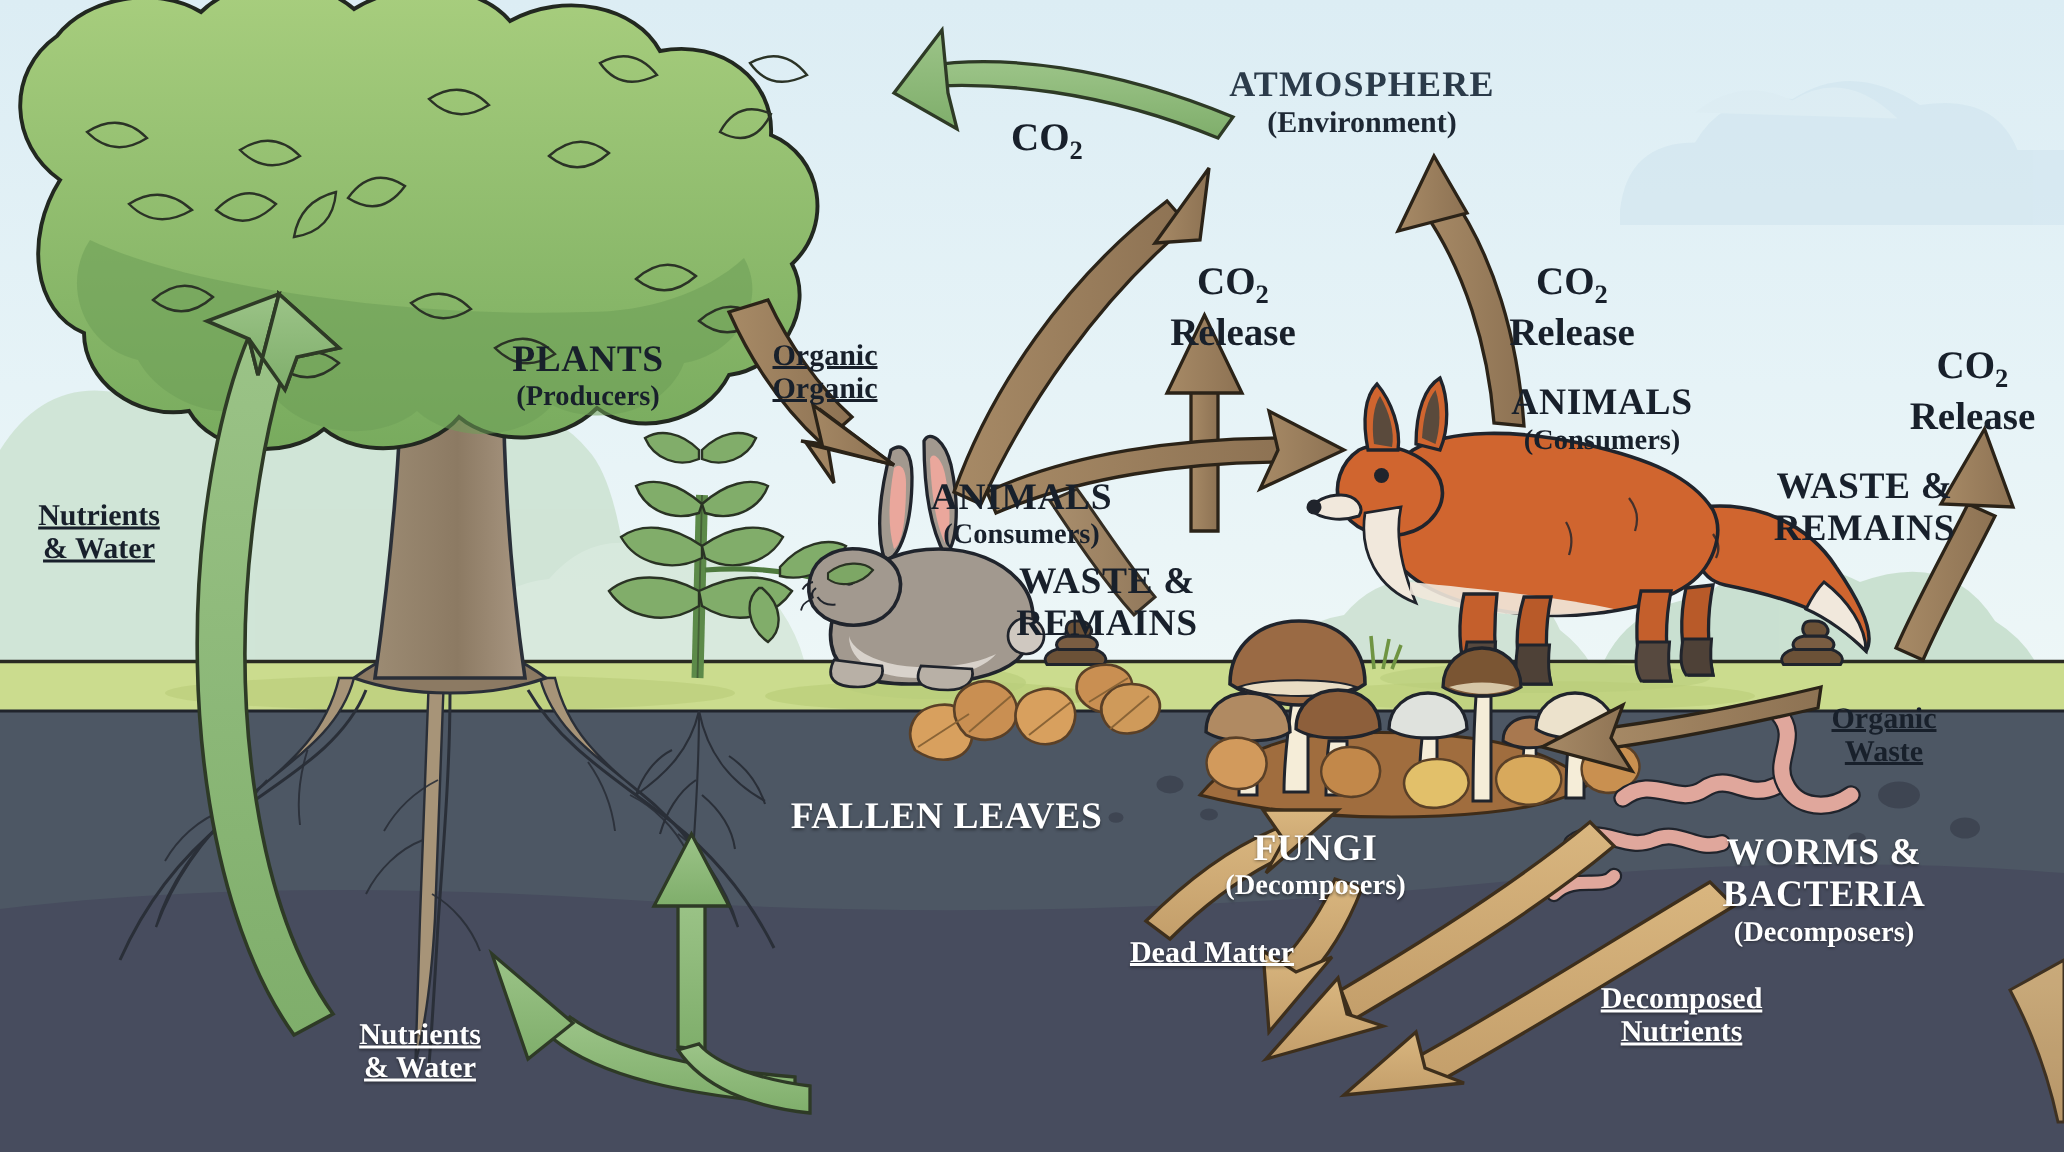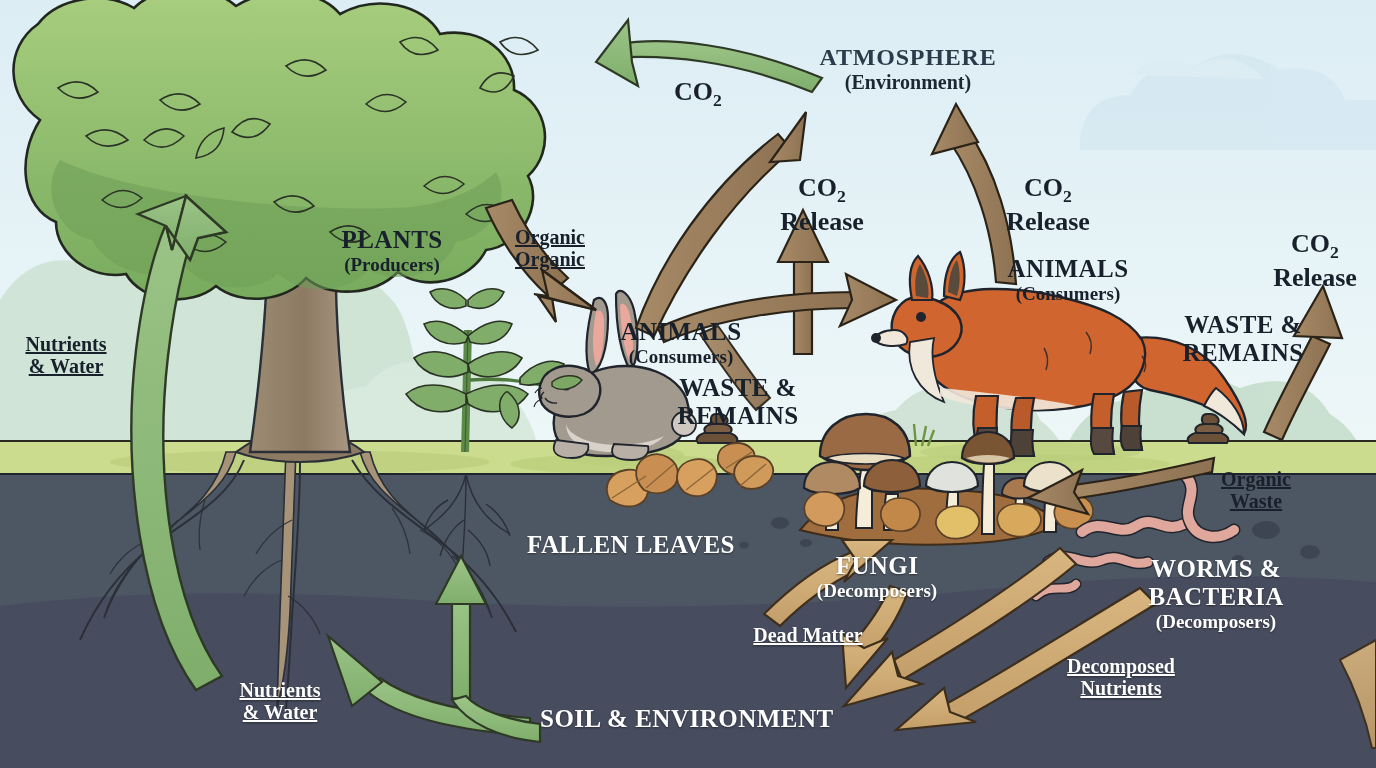--- a/index.html
+++ b/index.html
@@ -431,23 +431,20 @@
     <g>
       <path d="M1340,660 C1356,690 1366,720 1372,748 L1376,748 L1376,640 Z" fill="url(#tanA)" stroke="#3e2f1c" stroke-width="2" opacity="0.9"></path>
     </g>
   </svg>
 
   <div class="lbl ctr" style="left:908px;top:44px;">
     <div class="atmos">ATMOSPHERE</div>
     <div class="atmos2">(Environment)</div>
   </div>
 
-  <div class="lbl" style="left:540px;top:705px;">
-    <div class="white shadowtxt" style="font-size:25px;letter-spacing:.5px;">SOIL &amp; ENVIRONMENT</div>
-  </div>
 
   <div class="lbl ctr dark" style="left:392px;top:226px;">
     <div class="hdr">PLANTS</div>
     <div class="sub">(Producers)</div>
   </div>
 
   <div class="lbl ctr dark" style="left:681px;top:318px;">
     <div class="hdr">ANIMALS</div>
     <div class="sub">(Consumers)</div>
   </div>

